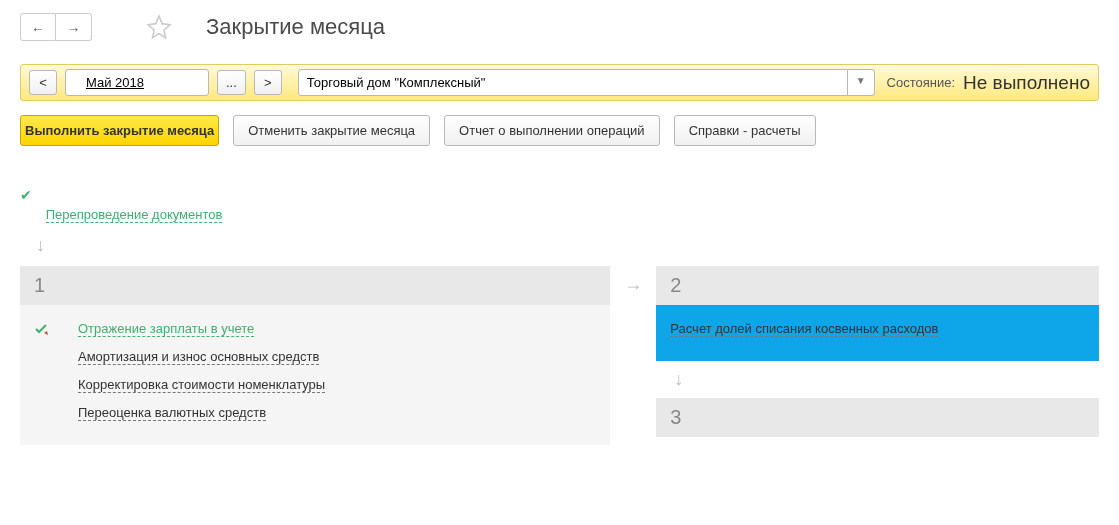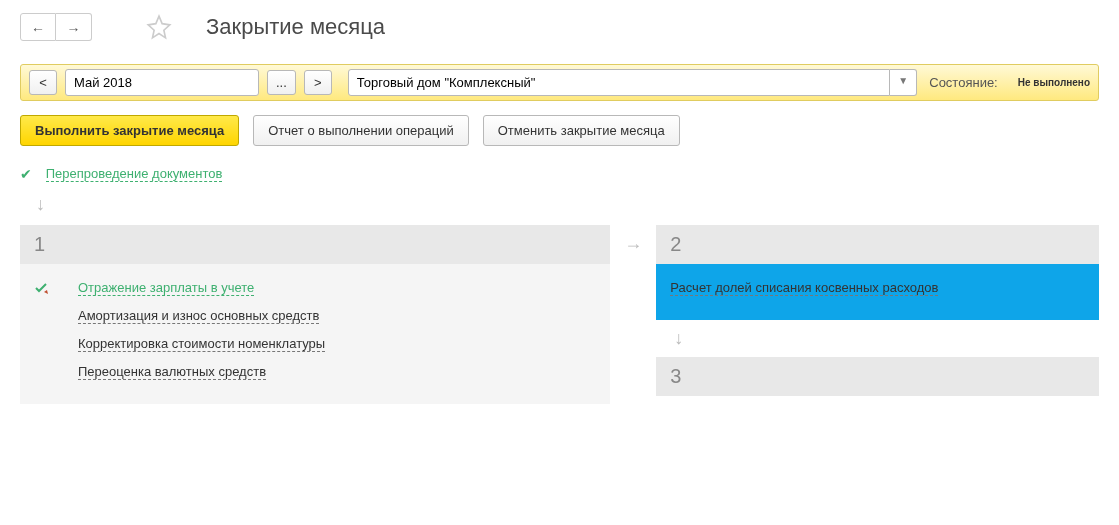--- a/index.html
+++ b/index.html
@@ -56,24 +56,25 @@
       padding: 5px 10px;
       border-radius: 3px;
       cursor: pointer;
       font-size: 13px;
       color: #333;
     }
     .btn-small { padding: 4px 8px; min-width: 28px; text-align: center; }
     .period-input {
       border: 1px solid #b8b8b8;
       background: #fff;
-      padding: 5px 8px;
+      padding: 5px 20px;
       border-radius: 3px;
-      width: 194px;
-      font-size: 13px;
+      width: 144px;
+      font-size: 13px;
+      text-decoration: underline;
     }
     .org-select {
       display: flex;
       flex: 1;
       margin-left: 8px;
     }
     .org-input {
       border: 1px solid #b8b8b8;
       background: #fff;
       padding: 5px 8px;
@@ -85,47 +86,48 @@
       border: 1px solid #b8b8b8;
       border-left: none;
       background: #fff;
       padding: 5px 8px;
       border-radius: 0 3px 3px 0;
       cursor: pointer;
       font-size: 10px;
       color: #777;
     }
     .status-label { margin-left: 4px; font-size: 13px; color: #555; }
-    .status-value { font-size: 10px; font-weight: bold; color: #333; margin-left: 12px; }
+    .status-value { font-size: 19px; font-weight: normal; color: #333; margin-left: 0; }
     .actionbar {
       margin: 14px 20px 0;
       display: flex;
       gap: 14px;
     }
     .btn-primary {
       background: linear-gradient(#ffe94a, #ffd500);
       border: 1px solid #c0a800;
       font-weight: bold;
-      padding: 7px 14px;
+      padding: 7px 4px;
     }
     .btn-secondary {
       padding: 7px 14px;
     }
     .reprocess-row {
       margin: 20px 20px 0;
       display: flex;
       align-items: center;
       gap: 14px;
     }
     .check-green { color: #3eb070; font-size: 14px; }
     .link-green {
       color: #3eb070;
       text-decoration: none;
       border-bottom: 1px dashed #3eb070;
       cursor: pointer;
+      margin-top: 41px;
     }
     .down-arrow {
       margin: 12px 20px 0 36px;
       color: #bbb;
       font-size: 18px;
     }
     .stages {
       margin: 10px 20px 0;
       display: flex;
       gap: 10px;
@@ -198,22 +200,23 @@
     <div class="org-dd">
       <span>▼</span>
     </div>
   </div>
   <span class="status-label">Состояние:</span>
   <span class="status-value">Не выполнено</span>
 </div>
 
 <div class="actionbar">
   <button class="btn btn-primary">Выполнить закрытие месяца</button>
+  <button class="btn btn-secondary">Отменить закрытие месяца</button>
   <button class="btn btn-secondary">Отчет о выполнении операций</button>
-  <button class="btn btn-secondary">Отменить закрытие месяца</button>
+  <button class="btn btn-secondary">Справки - расчеты</button>
 </div>
 
 <div class="reprocess-row">
   <span class="check-green">✔</span>
   <a class="link-green">Перепроведение документов</a>
 </div>
 
 <div class="down-arrow">↓</div>
 
 <div class="stages">

